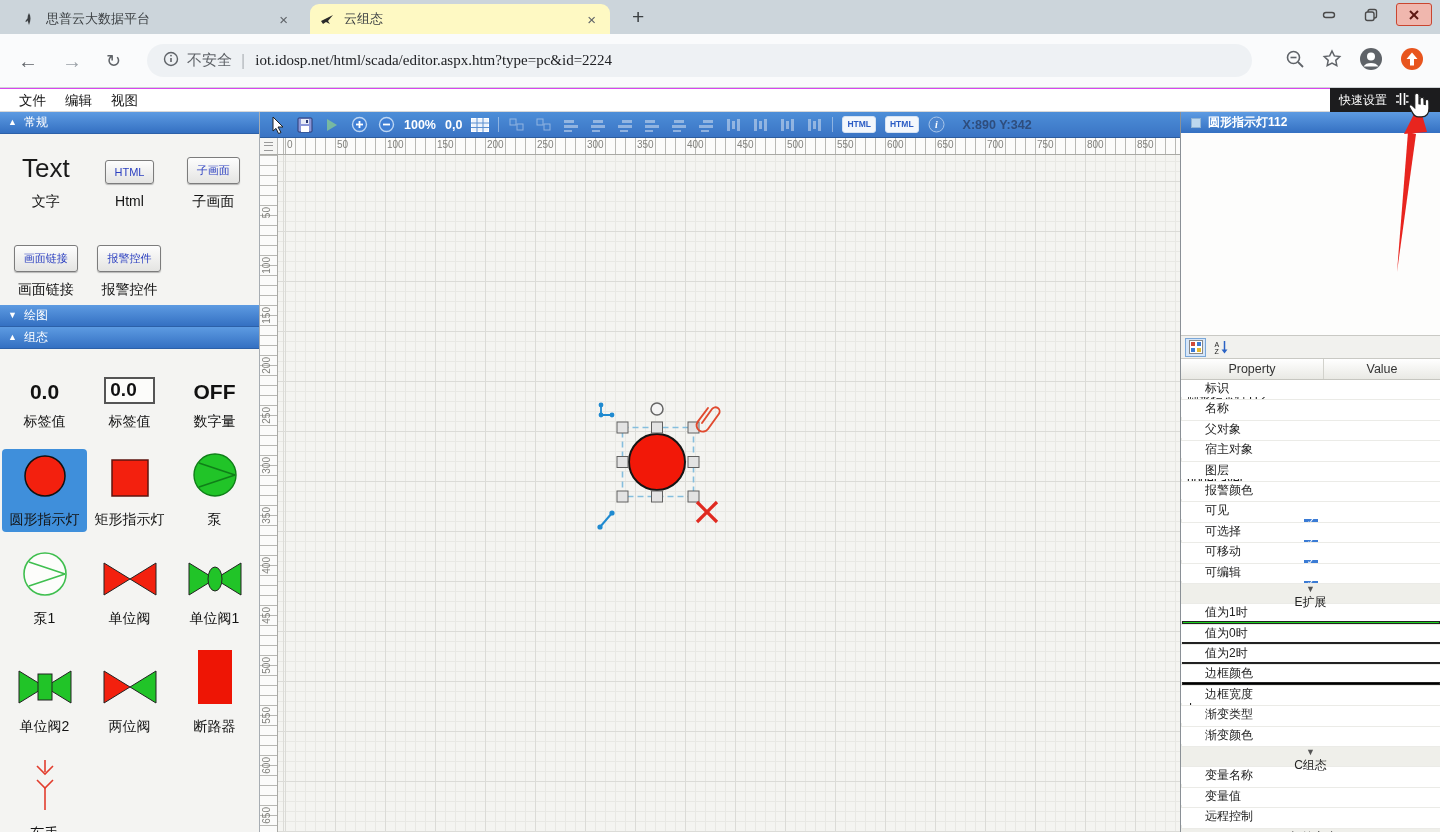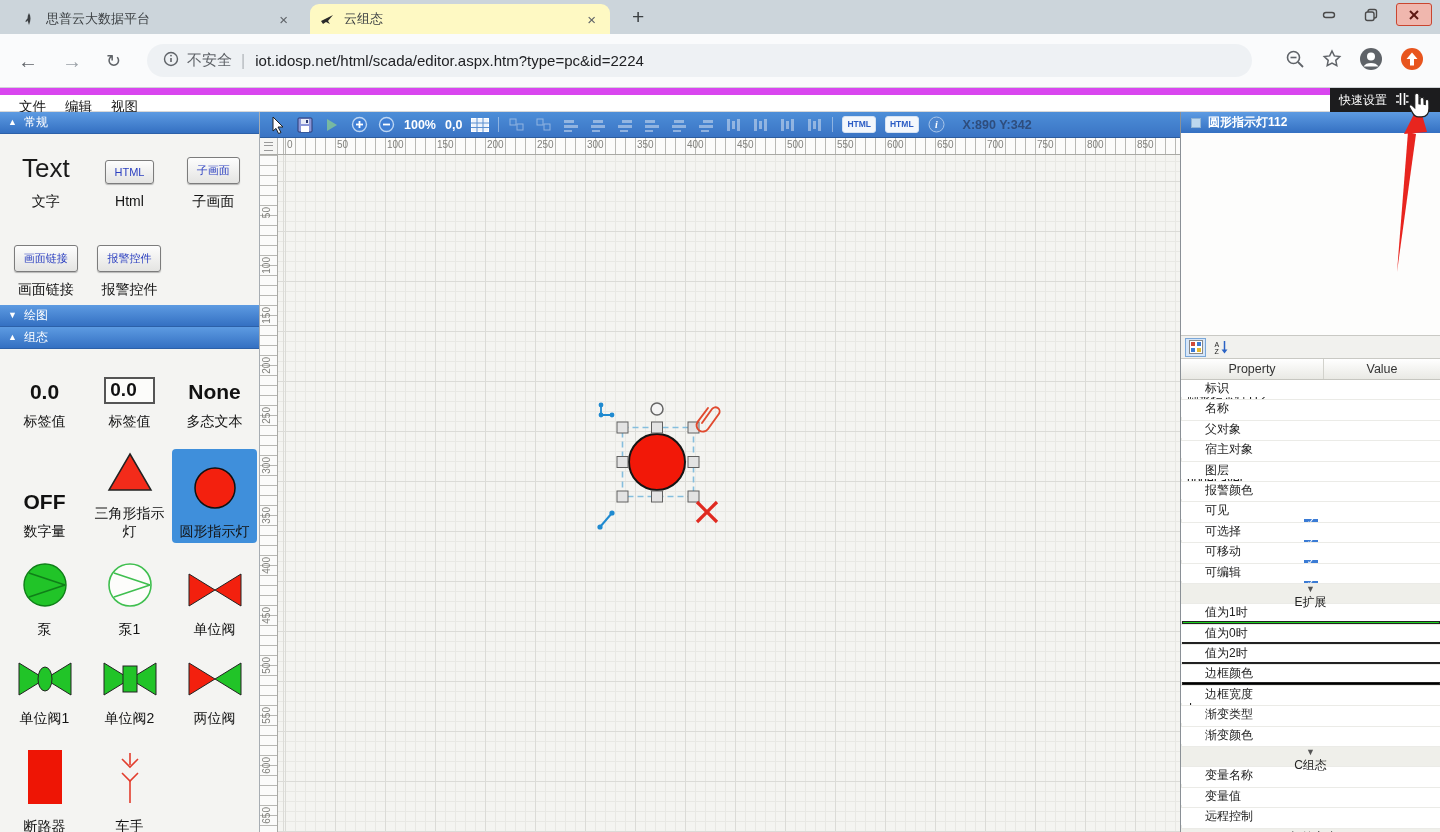--- a/index.html
+++ b/index.html
@@ -20,24 +20,24 @@
   .wc.close{background:#f0b7ae;border:1px solid #c9452f;border-radius:3px;}
 
   .addressbar{position:absolute;left:0;top:34px;width:1440px;height:54px;background:#fafbfc;border-bottom:1px solid #cfd3d6;display:flex;align-items:center;box-sizing:border-box;}
   .nav-ic{font-size:20px;color:#5f6368;line-height:1;}
   .nav-back{margin-left:18px;}
   .nav-fwd{margin-left:24px;color:#9aa0a6;}
   .nav-reload{margin-left:24px;font-size:18px;}
   .urlpill{margin-left:26px;width:1105px;height:33px;background:#eef1f4;border-radius:17px;display:flex;align-items:center;padding:0 16px;box-sizing:border-box;font-size:15px;color:#202124;}
   .insecure{color:#5f6368;margin:0 9px 0 8px;}
   .pill-sep{color:#b4b8bc;margin-right:10px;font-size:16px;}
-  .url-text{white-space:nowrap;overflow:hidden;}
+  .url-text{white-space:nowrap;overflow:hidden;font-family:Liberation Serif, serif;}
   .bar-right{margin-left:auto;display:flex;align-items:center;gap:17px;margin-right:16px;}
 
-  .menubar{position:absolute;left:0;top:88px;width:1440px;height:24px;background:#fff;border-top:7px solid #d946ef;border-bottom:1px solid #d8d8d8;box-sizing:border-box;}
+  .menubar{position:absolute;left:0;top:88px;width:1440px;height:24px;background:#fff;border-top:1px solid #d946ef;border-bottom:1px solid #d8d8d8;box-sizing:border-box;}
   .menu-item{display:inline-block;margin-left:19px;margin-top:3px;font-size:13.5px;color:#141414;}
   .quickset{position:absolute;left:1330px;top:88px;width:110px;height:24px;background:#1c1c1e;color:#fff;display:flex;align-items:center;gap:8px;padding-left:9px;font-size:12px;box-sizing:border-box;z-index:30;}
   .qs-caret{font-size:9px;color:#fff;}
 
   
   .main{position:absolute;left:0;top:112px;width:1440px;height:720px;}
 
   
   .palette{position:absolute;left:0;top:0;width:260px;height:720px;background:#f4f4f2;border-right:1px solid #a7adb3;box-sizing:border-box;overflow:hidden;}
   .psec-header{height:22px;background:linear-gradient(#5d9be2,#3470c2);color:#fff;display:flex;align-items:center;gap:7px;padding-left:8px;font-size:12px;border-bottom:1px solid #2c60a8;box-sizing:border-box;}
@@ -264,38 +264,34 @@
         <div class="pgrid pgrid-scada">
           <div class="pitem">
             <div class="pv-big">0.0</div>
             <div class="plabel">标签值</div>
           </div>
           <div class="pitem">
             <div class="pv-box">0.0</div>
             <div class="plabel">标签值</div>
           </div>
           <div class="pitem">
-            <div class="pv-big">None</div>
-            <div class="plabel">多态文本</div>
-          </div>
-          <div class="pitem">
             <div class="pv-big">OFF</div>
             <div class="plabel">数字量</div>
-          </div>
-          <div class="pitem">
-            <div><svg width="46" height="40">
-                <polygon points="23,2 44,38 2,38" fill="#f32b1a" stroke="#222" stroke-width="1.5"></polygon>
-              </svg></div>
-            <div class="plabel">三角形指示灯</div>
           </div>
           <div class="pitem selected">
             <div><svg width="44" height="44">
                 <circle cx="22" cy="22" r="20" fill="#f3200e" stroke="#111" stroke-width="1.5"></circle>
               </svg></div>
             <div class="plabel">圆形指示灯</div>
+          </div>
+          <div class="pitem">
+            <div><svg width="40" height="40">
+                <rect x="2" y="2" width="36" height="36" fill="#f3200e" stroke="#5e1410" stroke-width="1.5"></rect>
+              </svg></div>
+            <div class="plabel">矩形指示灯</div>
           </div>
           <div class="pitem">
             <div><svg width="46" height="46">
                 <circle cx="23" cy="23" r="21" fill="#21c428" stroke="#0f7f18" stroke-width="1.4"></circle>
                 <line x1="7" y1="11" x2="43" y2="23" stroke="#0f7f18" stroke-width="1.4"></line>
                 <line x1="7" y1="35" x2="43" y2="23" stroke="#0f7f18" stroke-width="1.4"></line>
               </svg></div>
             <div class="plabel">泵</div>
           </div>
           <div class="pitem">

